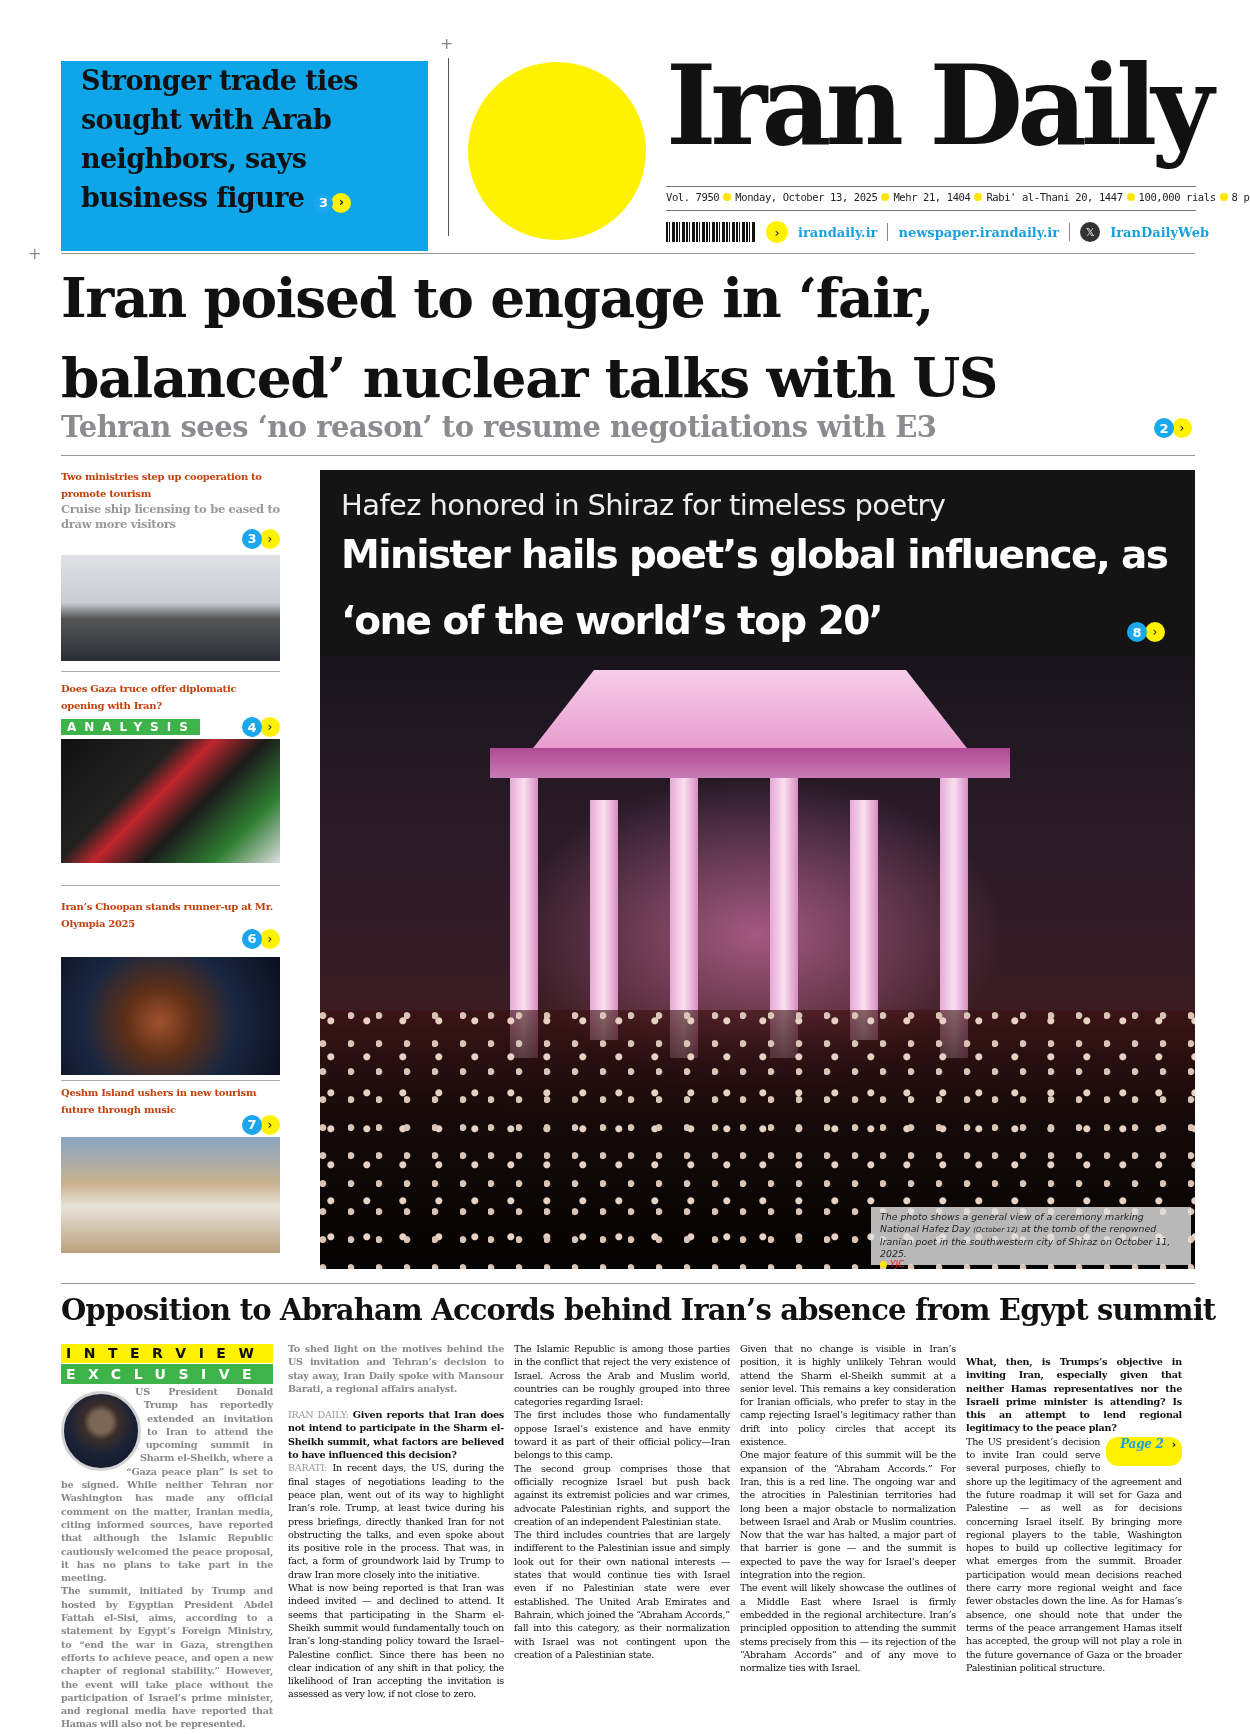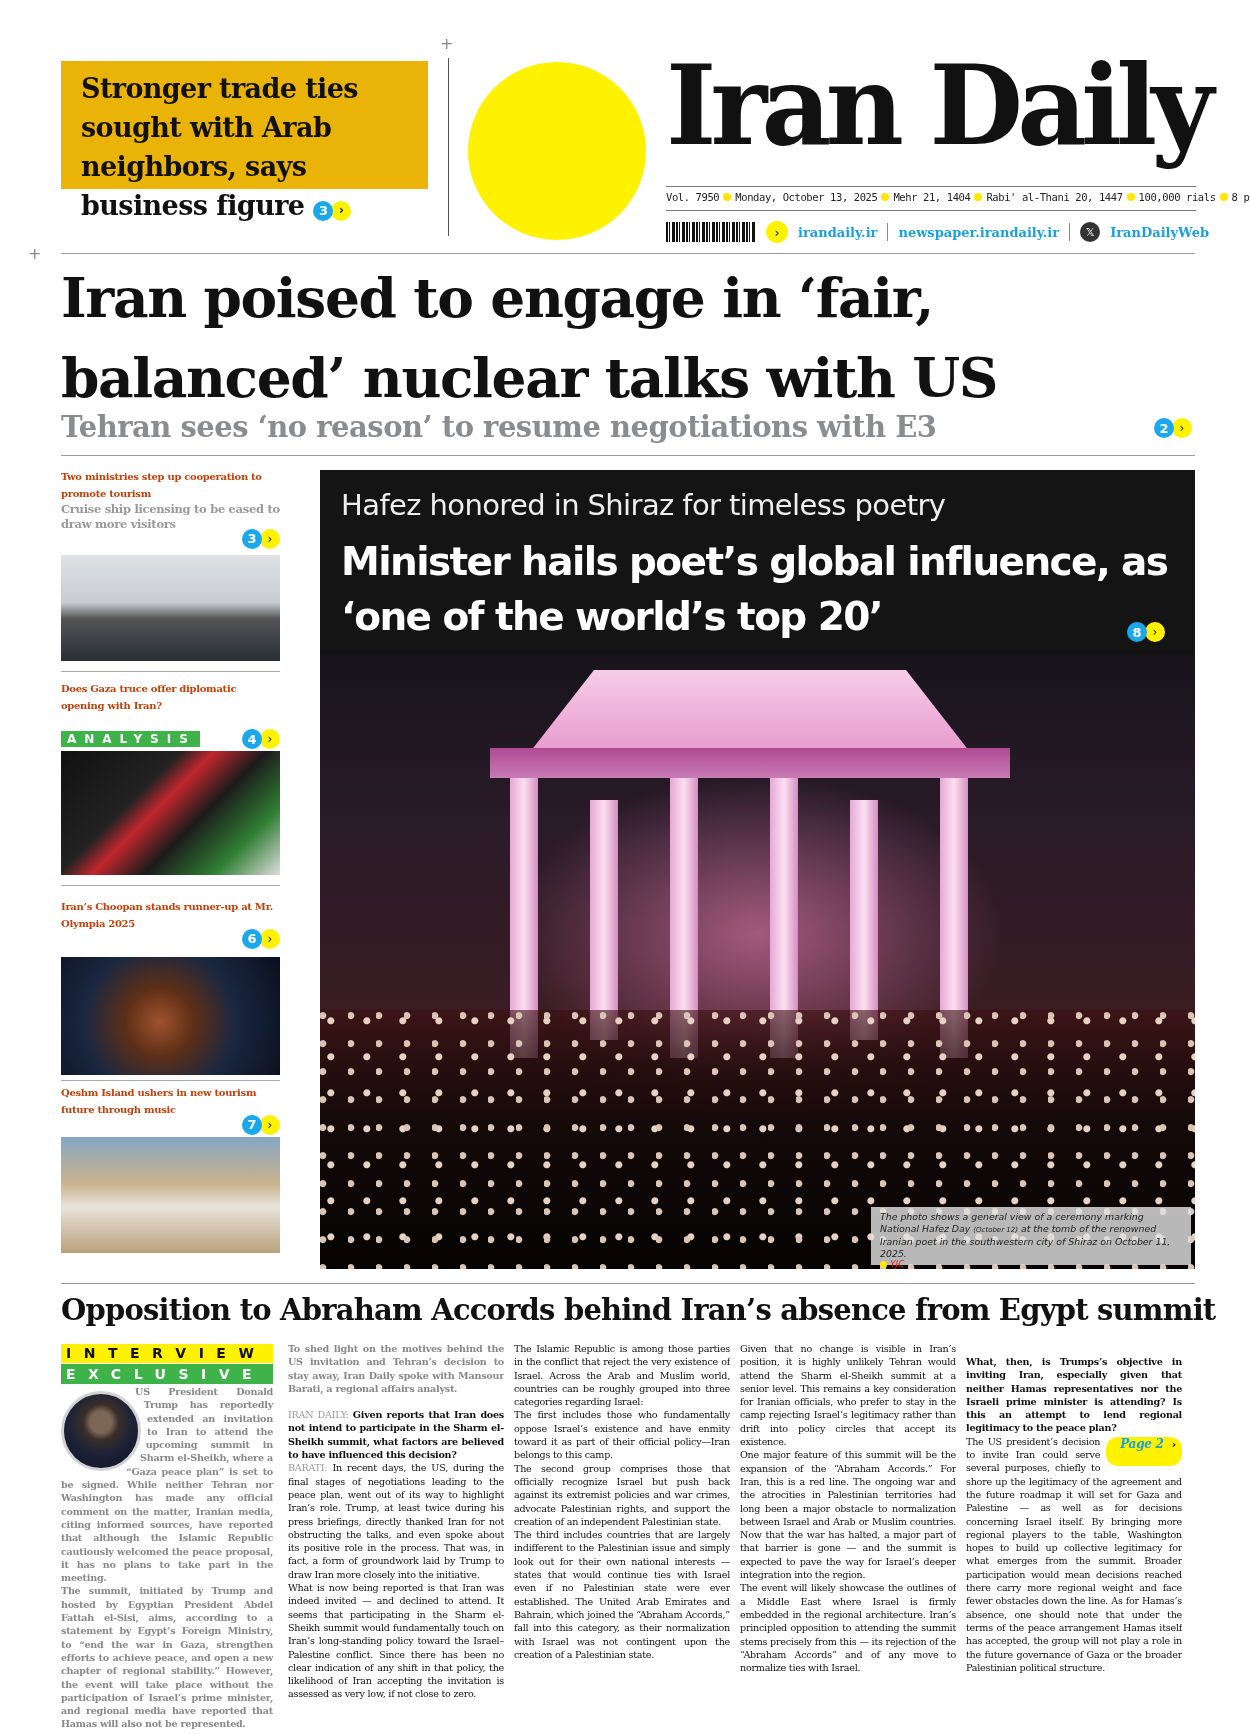--- a/index.html
+++ b/index.html
@@ -2,21 +2,21 @@
 <html><head>
 <meta charset="utf-8">
 <style>
   * { box-sizing: border-box; margin: 0; padding: 0; }
   html, body { width: 1250px; height: 1734px; background: #ffffff; overflow: hidden; }
   body { position: relative; font-family: "DejaVu Serif", serif; color: #111; }
 
   .crosshair { position: absolute; color: #888; font-family: "DejaVu Sans", sans-serif; font-size: 16px; line-height: 1; }
 
   
-  .teaser-box { position: absolute; left: 61px; top: 61px; width: 367px; height: 128px; background: #eab308; padding: 8px 20px; }
+  .teaser-box { position: absolute; left: 61px; top: 61px; width: 367px; height: 190px; background: #0ea5e9; padding: 0 20px; }
   .teaser-title { font-family: "DejaVu Serif", serif; font-weight: bold; font-size: 27px; line-height: 39px; color: #111; letter-spacing: -0.6px; }
   .vrule { position: absolute; left: 448px; top: 58px; width: 1px; height: 178px; background: #555; }
 
   .sun { position: absolute; left: 468px; top: 62px; width: 178px; height: 178px; border-radius: 50%; background: #fff200; }
 
   .masthead { position: absolute; left: 666px; top: 40px; font-family: "DejaVu Serif", serif; font-weight: bold; font-size: 110px; letter-spacing: -6px; line-height: 1.2; color: #111; white-space: nowrap; transform: scaleX(0.98); transform-origin: left; }
 
   .meta-line { position: absolute; left: 666px; top: 186px; width: 530px; height: 1px; background: #777; }
   .meta-line.b { top: 210px; }
   .meta { position: absolute; left: 666px; top: 191px; font-family: "DejaVu Sans Mono", monospace; font-size: 10.5px; color: #222; white-space: nowrap; display: flex; align-items: center; gap: 4px; letter-spacing: -0.4px; }
@@ -52,21 +52,21 @@
   .img4 { background: linear-gradient(180deg, #87a6c4 0%, #c9b28e 40%, #e8e3da 60%, #b9a17d 100%); }
 
   
   .photo { position: absolute; left: 320px; top: 470px; width: 875px; height: 799px; overflow: hidden;
     background:
       radial-gradient(ellipse 40% 28% at 50% 58%, rgba(255,140,200,0.55), transparent 70%),
       radial-gradient(ellipse 60% 20% at 50% 88%, rgba(120,30,30,0.8), transparent 70%),
       linear-gradient(180deg, #0d0d10 0%, #15131a 20%, #2a1b28 45%, #3b1d22 70%, #1b0e0e 85%, #080606 100%); }
   .photo-header { position: absolute; left: 0; top: 0; width: 875px; height: 185px; background: #141414; }
   .photo-kicker { position: absolute; left: 21px; top: 18px; font-family: "DejaVu Sans", sans-serif; font-size: 29px; color: #eee; letter-spacing: -0.6px; }
-  .photo-title { position: absolute; left: 21px; top: 64px; width: 840px; font-family: "DejaVu Sans", sans-serif; font-weight: bold; font-size: 39px; line-height: 55px; color: #fff; letter-spacing: -1.6px; }
+  .photo-title { position: absolute; left: 21px; top: 52px; width: 840px; font-family: "DejaVu Sans", sans-serif; font-weight: bold; font-size: 39px; line-height: 66px; color: #fff; letter-spacing: -1.6px; }
   .photo-badge { position: absolute; left: 807px; top: 152px; }
 
   .pavilion { position: absolute; left: 150px; top: 200px; width: 560px; height: 360px; }
   .roof { position: absolute; left: 20px; top: 0; width: 520px; height: 80px; background: linear-gradient(180deg, #f6cde8, #e79ccf); clip-path: polygon(8% 100%, 20% 0, 80% 0, 92% 100%); }
   .roof-band { position: absolute; left: 20px; top: 78px; width: 520px; height: 30px; background: linear-gradient(180deg, #b04a93, #c77bb5); }
   .col { position: absolute; top: 108px; width: 28px; height: 280px; background: linear-gradient(90deg, #e6a8d6, #fbe0f1 50%, #d68dc2); }
 
   .crowd { position: absolute; left: 0; top: 540px; width: 875px; height: 260px; background:
       radial-gradient(circle at 10% 20%, #d9c4b5 0 3px, transparent 4px),
       radial-gradient(circle at 30% 30%, #e7d1c2 0 3px, transparent 4px),
@@ -161,21 +161,21 @@
       <span class="num">3</span>
       <span class="chev">›</span>
     </span>
   </div>
   <div class="side-img img1" style="margin-top:6px;"></div>
 </div>
 <div class="side-rule" style="top:671px;"></div>
 
 <div class="side" style="top:680px;">
   <div class="side-title">Does Gaza truce offer diplomatic opening with Iran?</div>
-  <div style="display:flex;justify-content:space-between;align-items:center;margin-top:15px;">
+  <div style="display:flex;justify-content:space-between;align-items:center;margin-top:3px;">
     <span class="analysis">ANALYSIS</span>
     <span class="pagebadge">
       <span class="num">4</span>
       <span class="chev">›</span>
     </span>
   </div>
   <div class="side-img img2" style="margin-top:2px;height:124px;"></div>
 </div>
 <div class="side-rule" style="top:885px;"></div>
 

